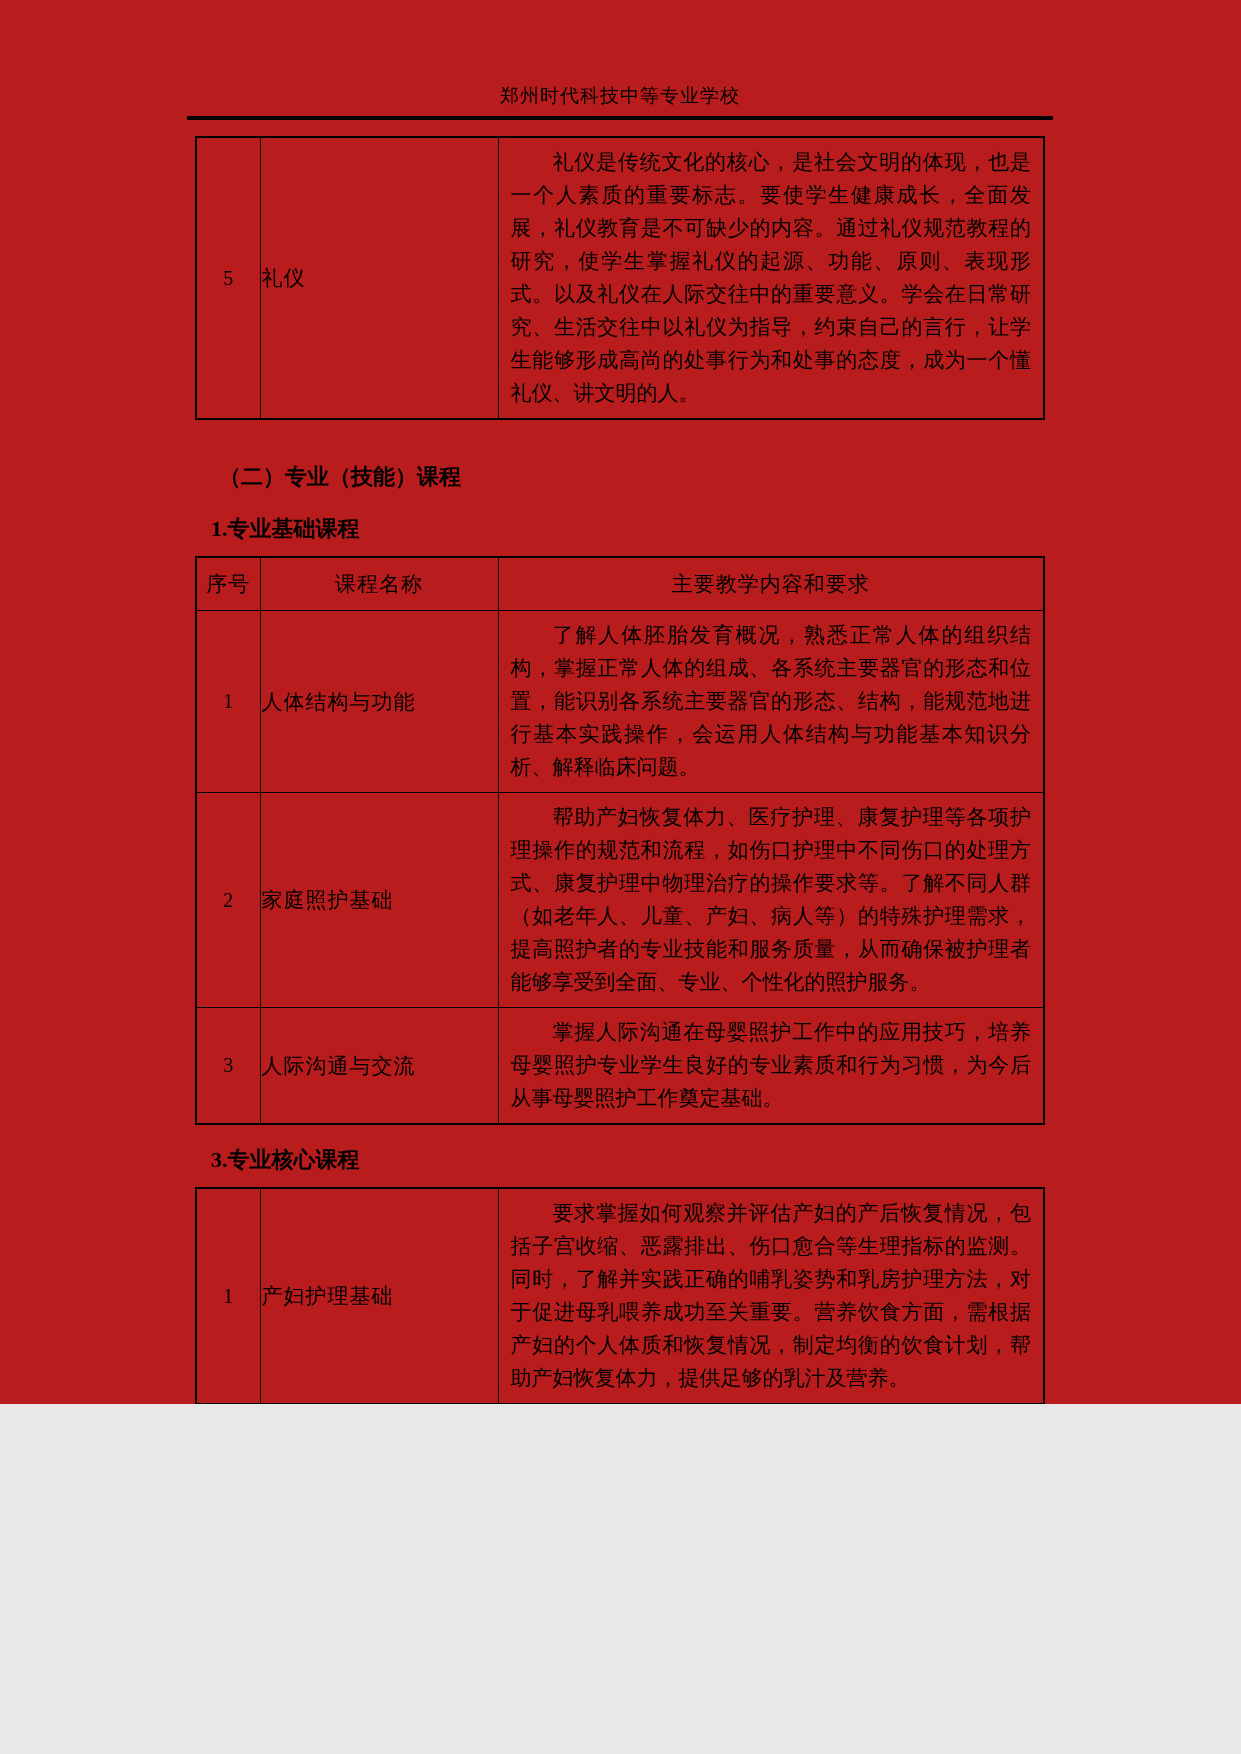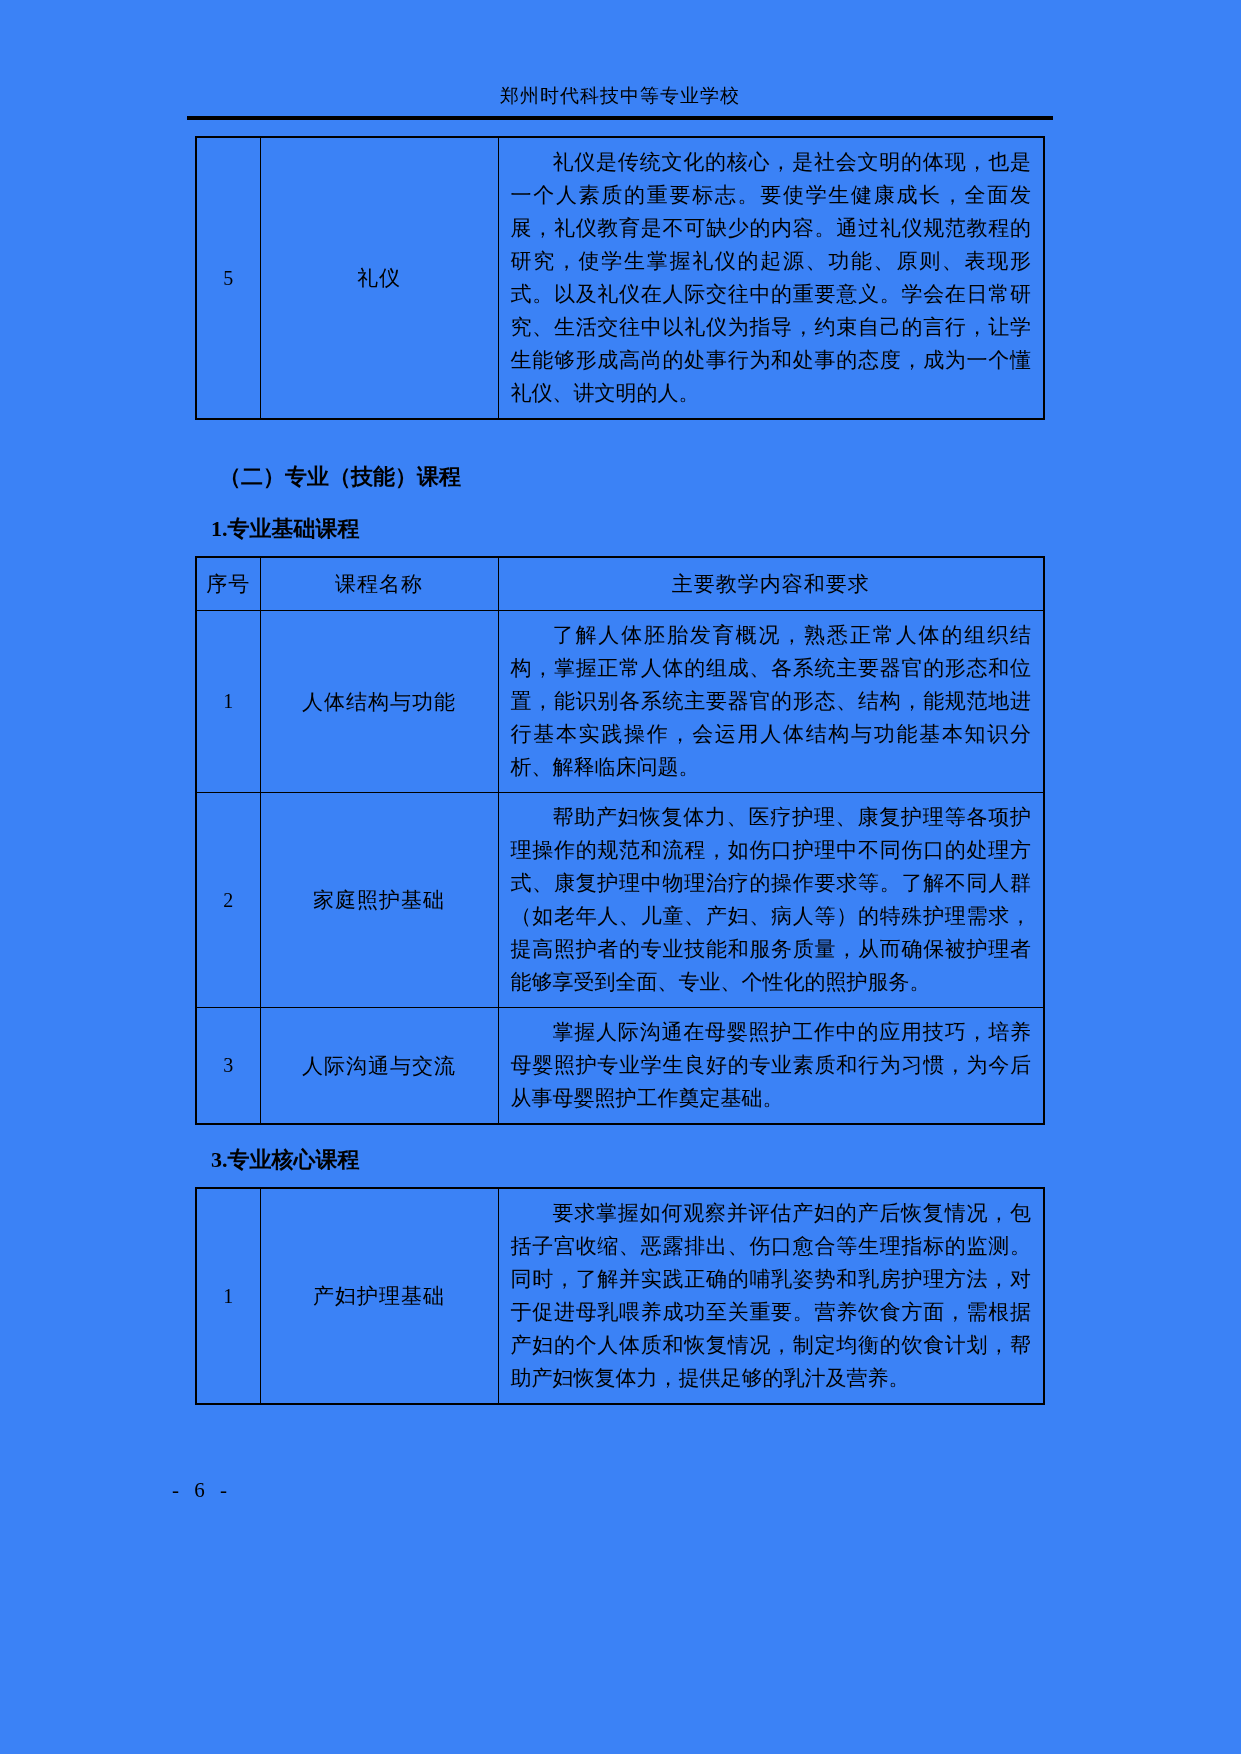--- a/index.html
+++ b/index.html
@@ -3,23 +3,23 @@
 <meta charset="utf-8">
 <style>
   html, body {
     margin: 0;
     padding: 0;
     background: #e8e8e8;
   }
   .page {
     position: relative;
     width: 1241px;
-    height: 1754px;
+    height: 1404px;
     margin: 0 auto;
-    background: #3b82f6;
+    background: #b91c1c;
     font-family: "Liberation Serif", "DejaVu Serif", serif;
     color: #000000;
     overflow: hidden;
   }
   .content {
     position: absolute;
     left: 195px;
     top: 0;
     width: 850px;
   }
@@ -47,21 +47,21 @@
     font-weight: normal;
   }
   .tbl-continuation { margin-top: 16px; }
   .col-num  { width: 64px; }
   .col-name { width: 238px; }
   td.cell-num {
     text-align: center;
     font-size: 20px;
   }
   td.cell-name {
-    text-align: center;
+    text-align: left;
     font-size: 21px;
     letter-spacing: 1px;
   }
   td.cell-content {
     padding: 8px 12px;
   }
   td.cell-content p {
     margin: 0;
     font-size: 21px;
     line-height: 33px;

